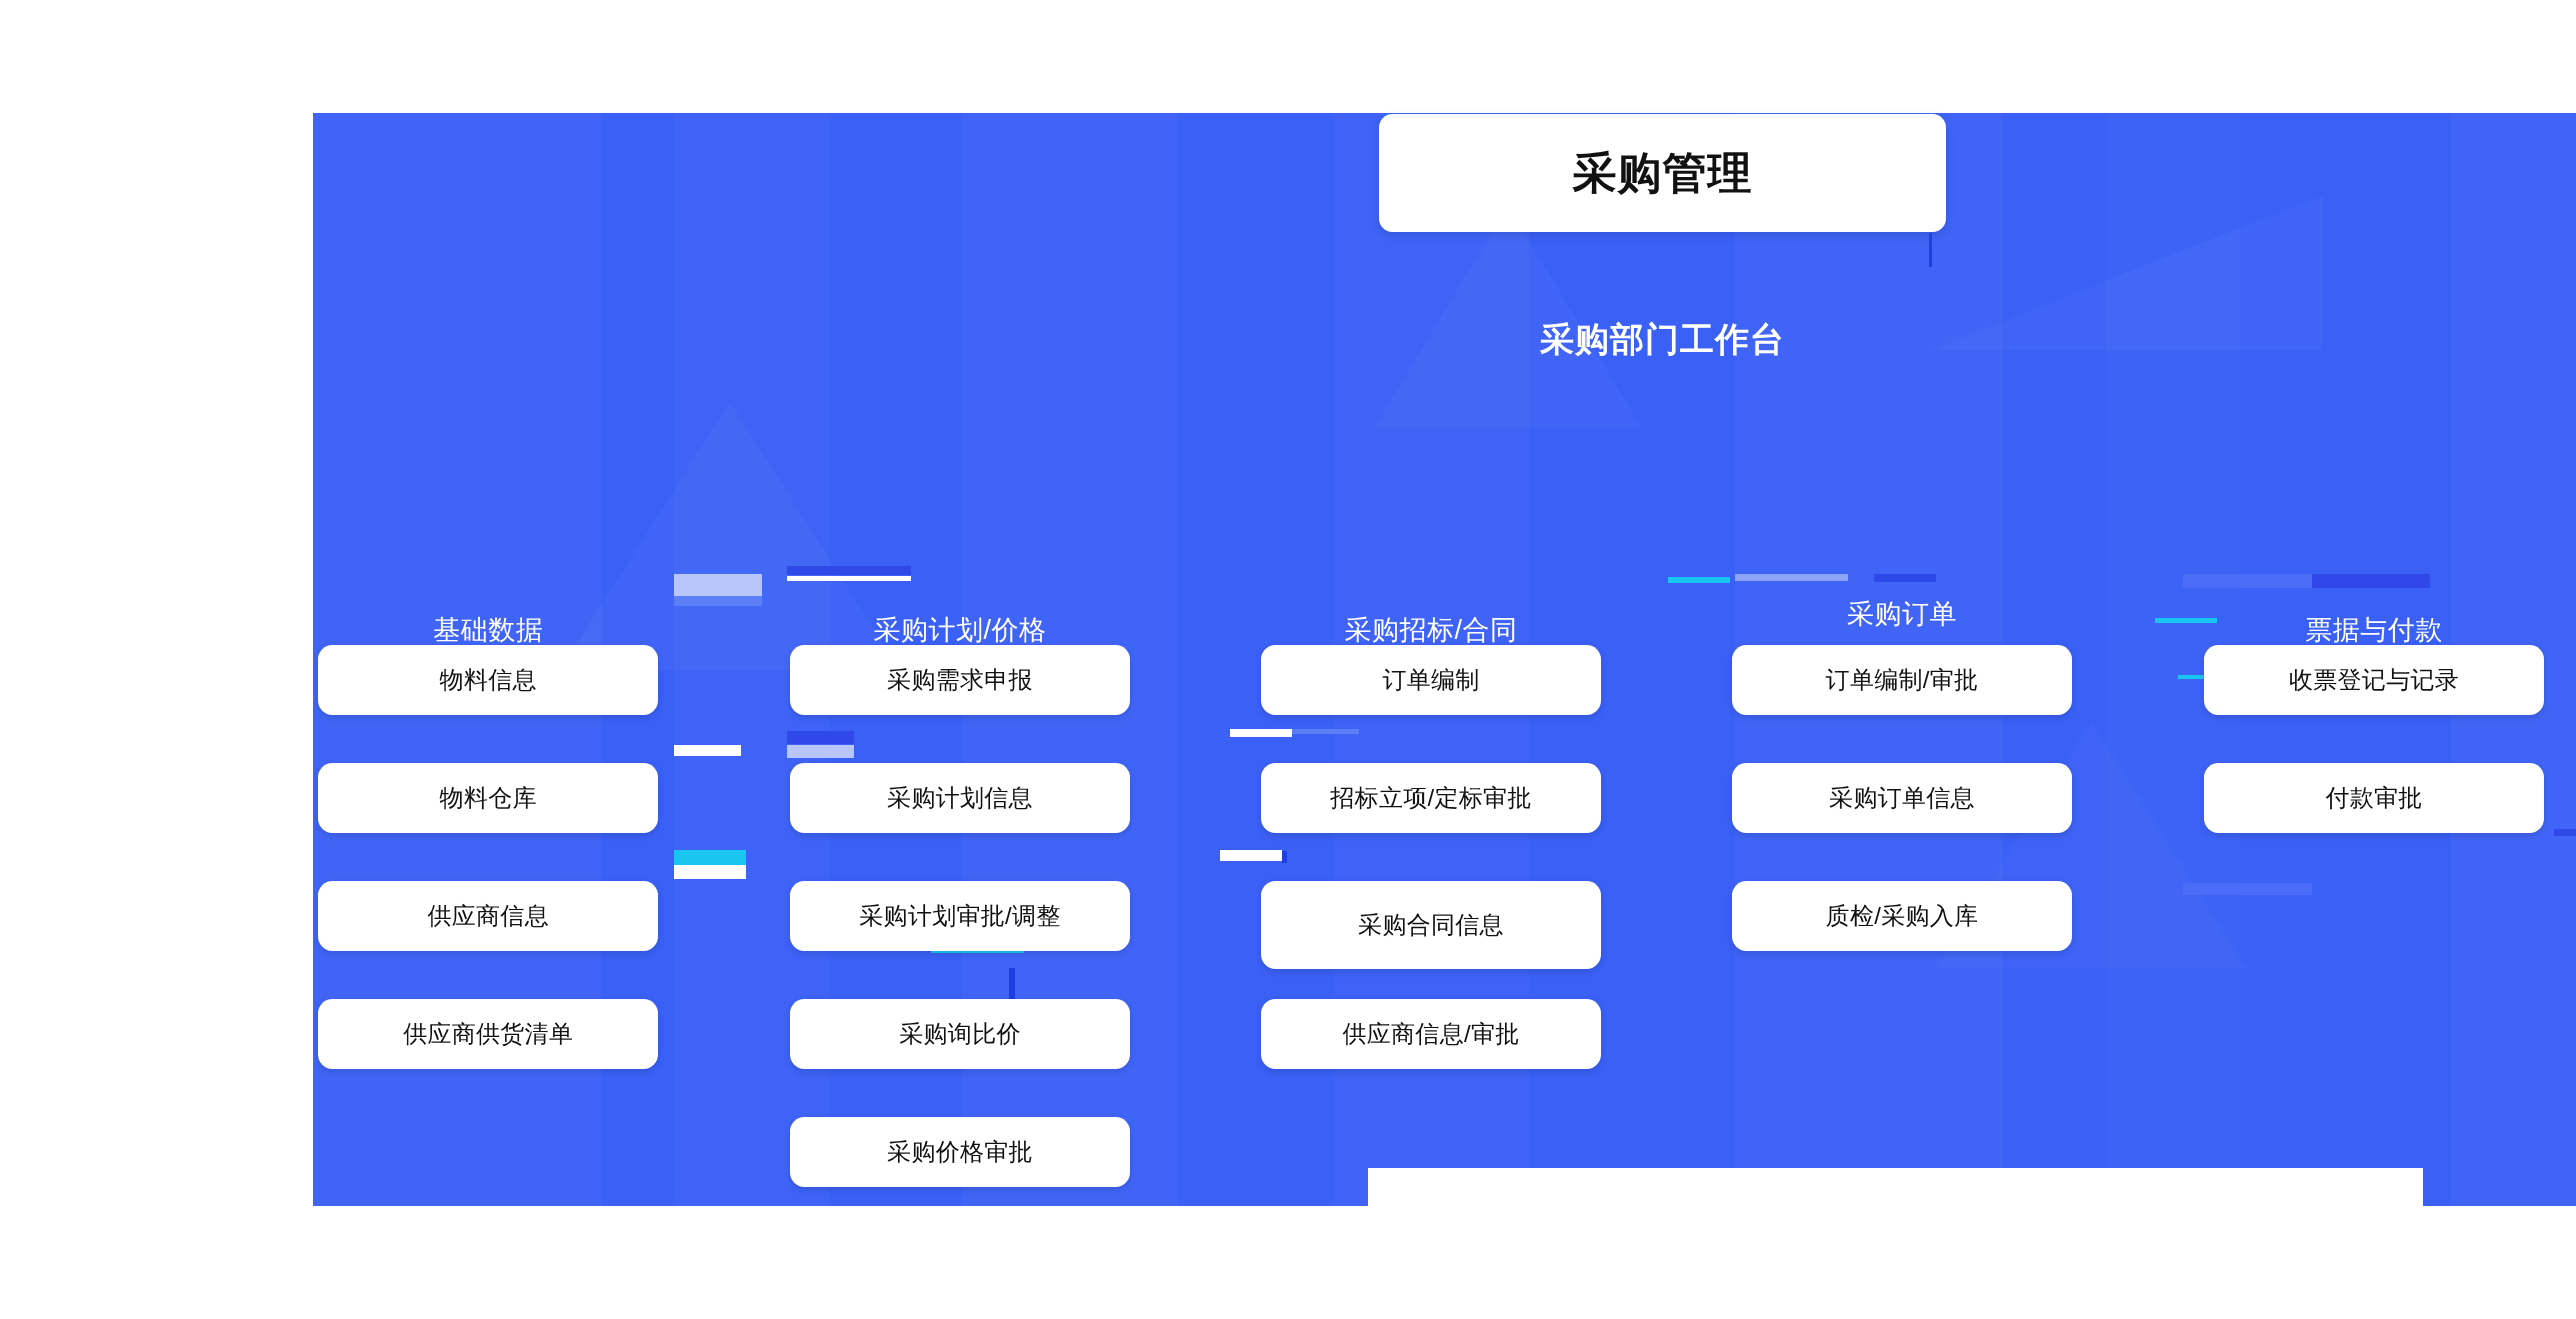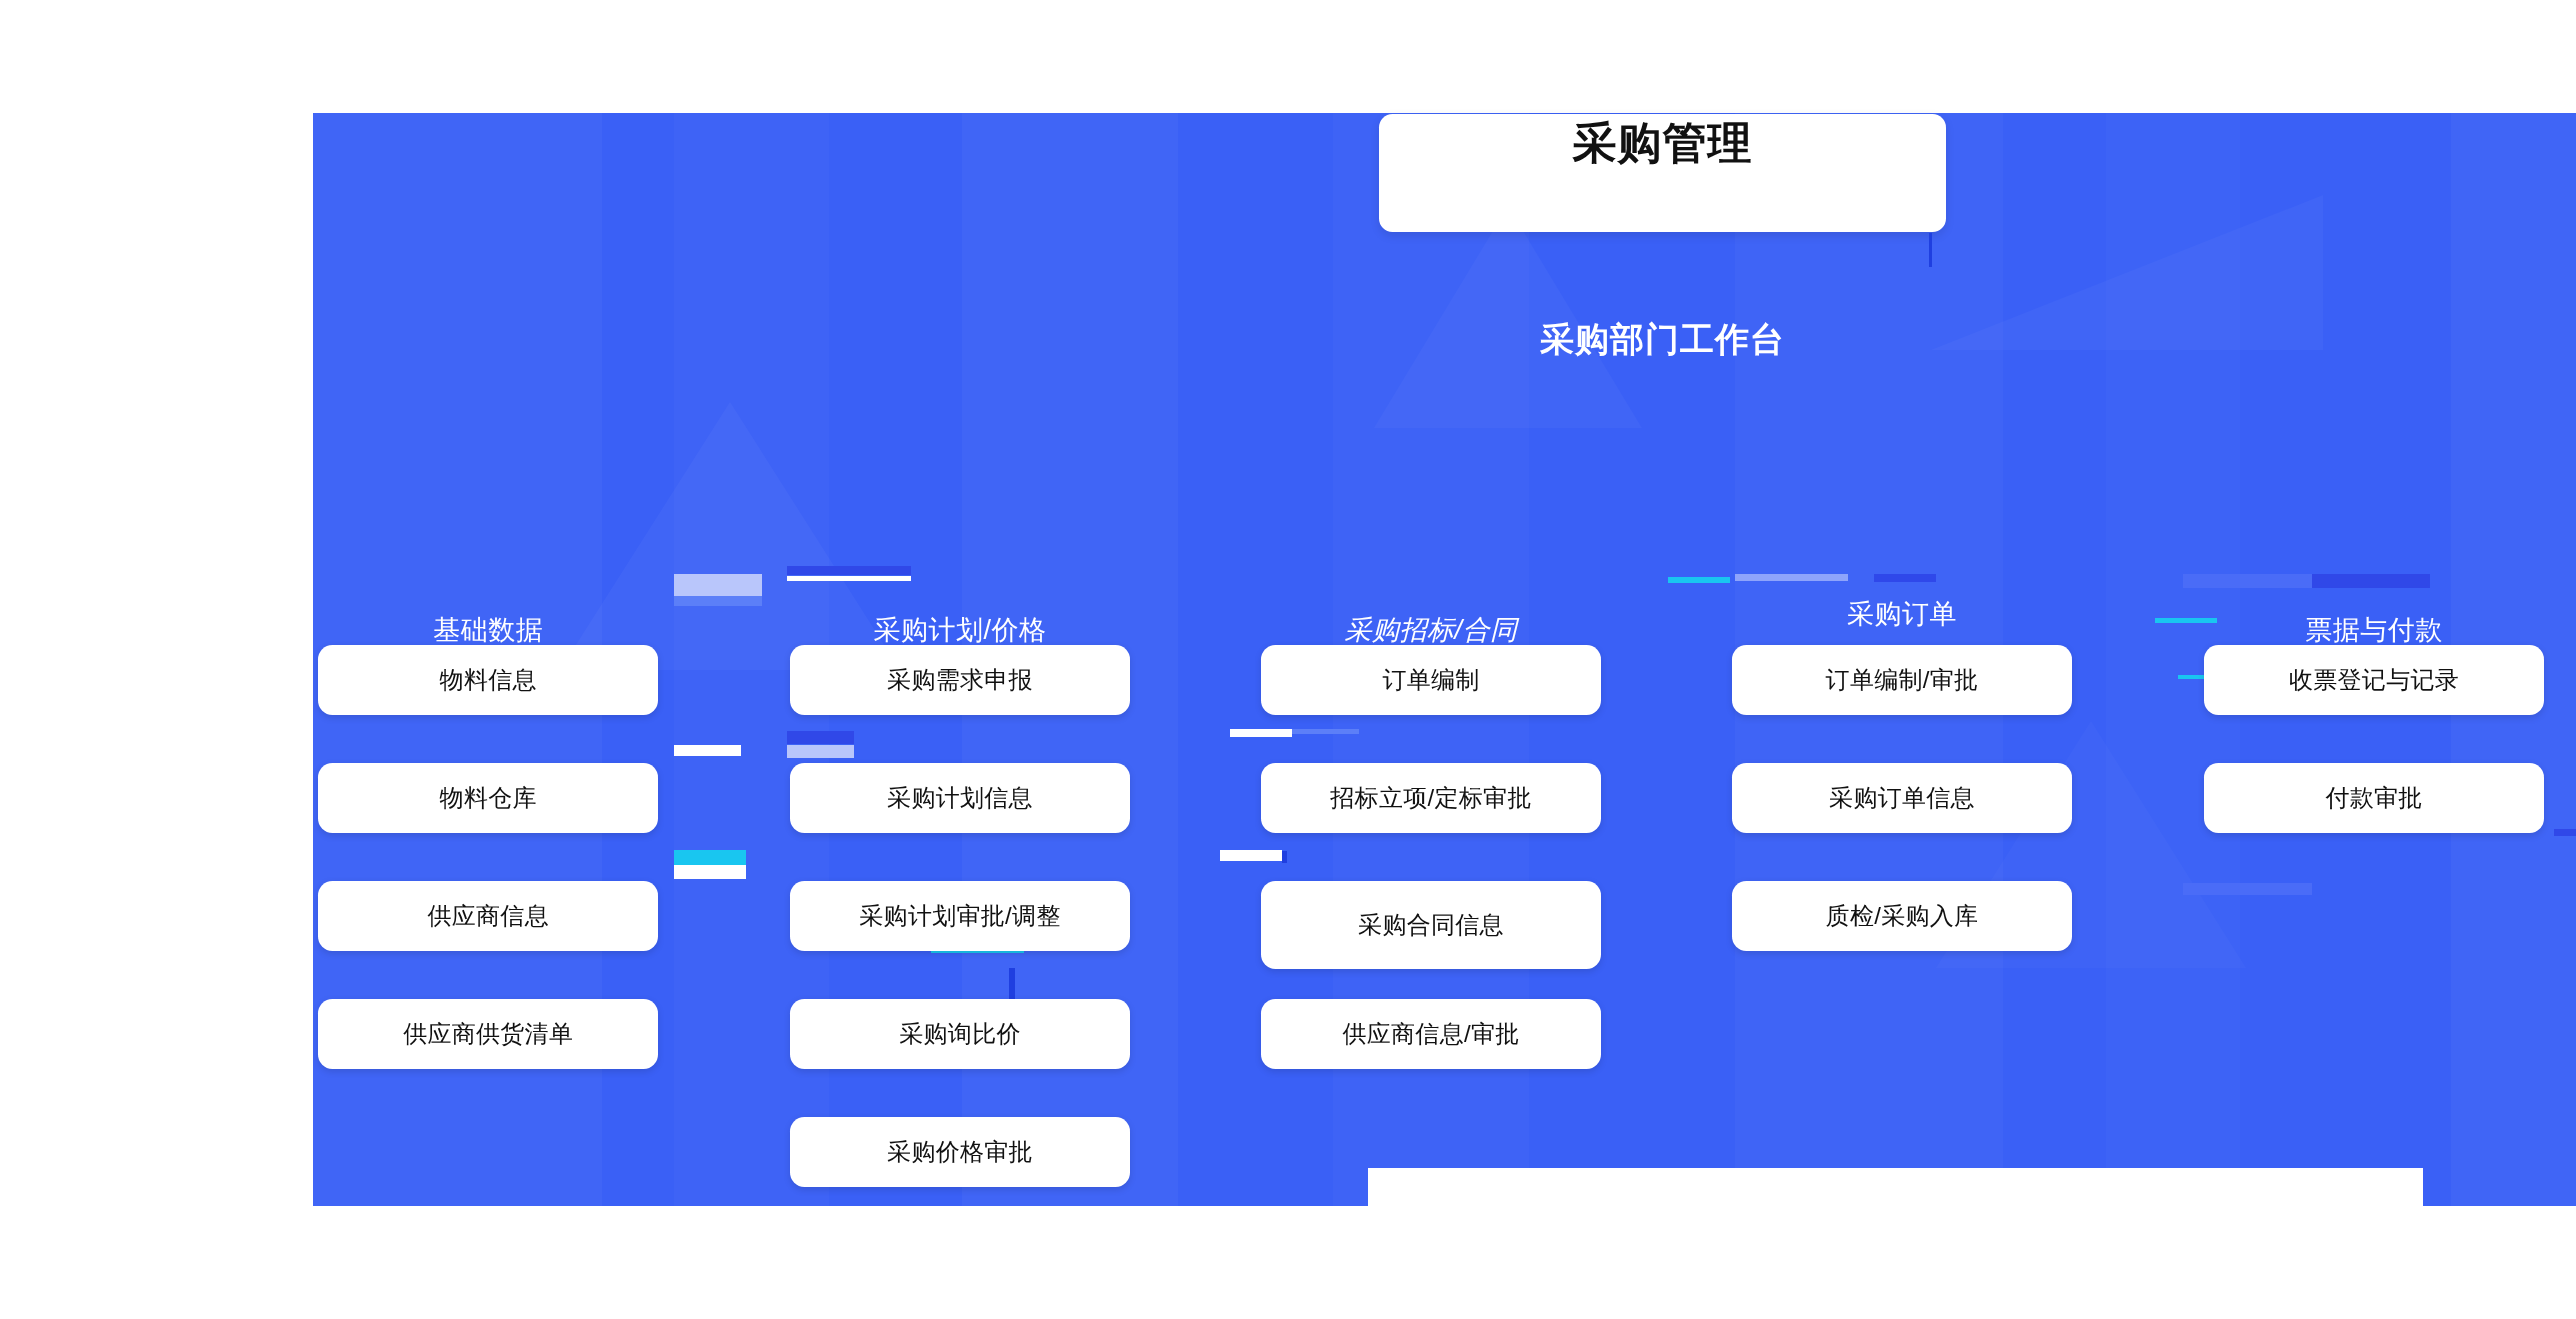--- a/index.html
+++ b/index.html
@@ -15,21 +15,21 @@
   .band{position:absolute;top:0;bottom:0;pointer-events:none;}
   .wm{position:absolute;pointer-events:none;}
 
   
   .glitch{position:absolute;pointer-events:none;}
 
   
   #title-box{
     position:absolute;left:1379px;top:114px;width:567px;height:118px;
     background:#ffffff;border-radius:13.4px;
-    display:flex;align-items:flex-start;justify-content:center;
+    display:flex;align-items:center;justify-content:center;
     box-shadow:0 3.1px 9.3px rgba(0,0,0,.10);
   }
   #title-text{font-size:44px;font-weight:bold;color:#111111;letter-spacing:1px;}
   #title-stem{position:absolute;left:1929px;top:233px;width:2.6px;height:34px;background:#1f3fe0;}
 
   #subtitle{
     position:absolute;left:313px;top:317px;width:2699px;text-align:center;
     font-size:34px;font-weight:bold;color:#ffffff;letter-spacing:1px;
   }
 
@@ -150,21 +150,21 @@
       </div>
       <div class="card" style="left:0px;top:886px;width:340px;height:70px;">
         <span class="card-label">采购询比价</span>
       </div>
       <div class="card" style="left:0px;top:1004px;width:340px;height:70px;">
         <span class="card-label">采购价格审批</span>
       </div>
     </div>
 
     <div class="col" style="left:948px;width:340px;">
-      <div class="col-head" style="top:456px;font-style:italic;">采购招标/合同</div>
+      <div class="col-head" style="top:456px;">采购招标/合同</div>
       <div class="card" style="left:0px;top:532px;width:340px;height:70px;">
         <span class="card-label">订单编制</span>
       </div>
       <div class="card" style="left:0px;top:650px;width:340px;height:70px;">
         <span class="card-label">招标立项/定标审批</span>
       </div>
       <div class="card" style="left:0px;top:768px;width:340px;height:88px;">
         <span class="card-label">采购合同信息</span>
       </div>
       <div class="card" style="left:0px;top:886px;width:340px;height:70px;">

